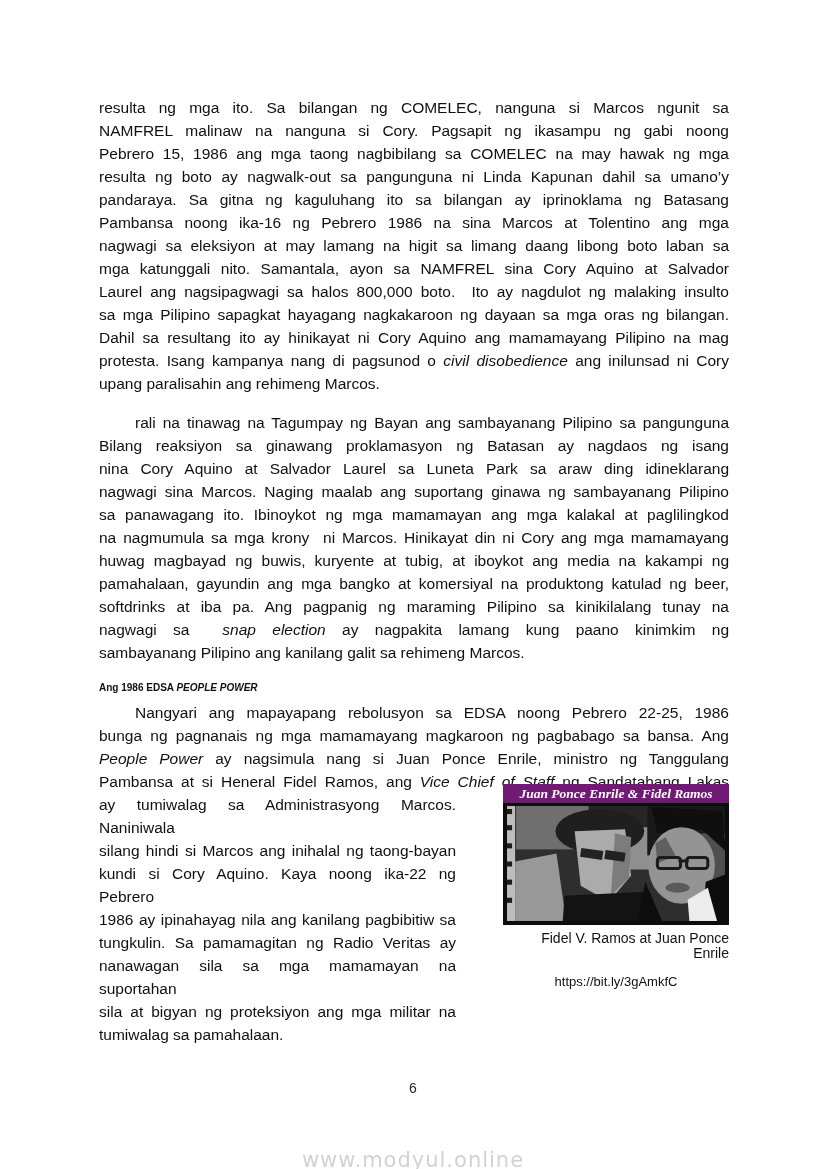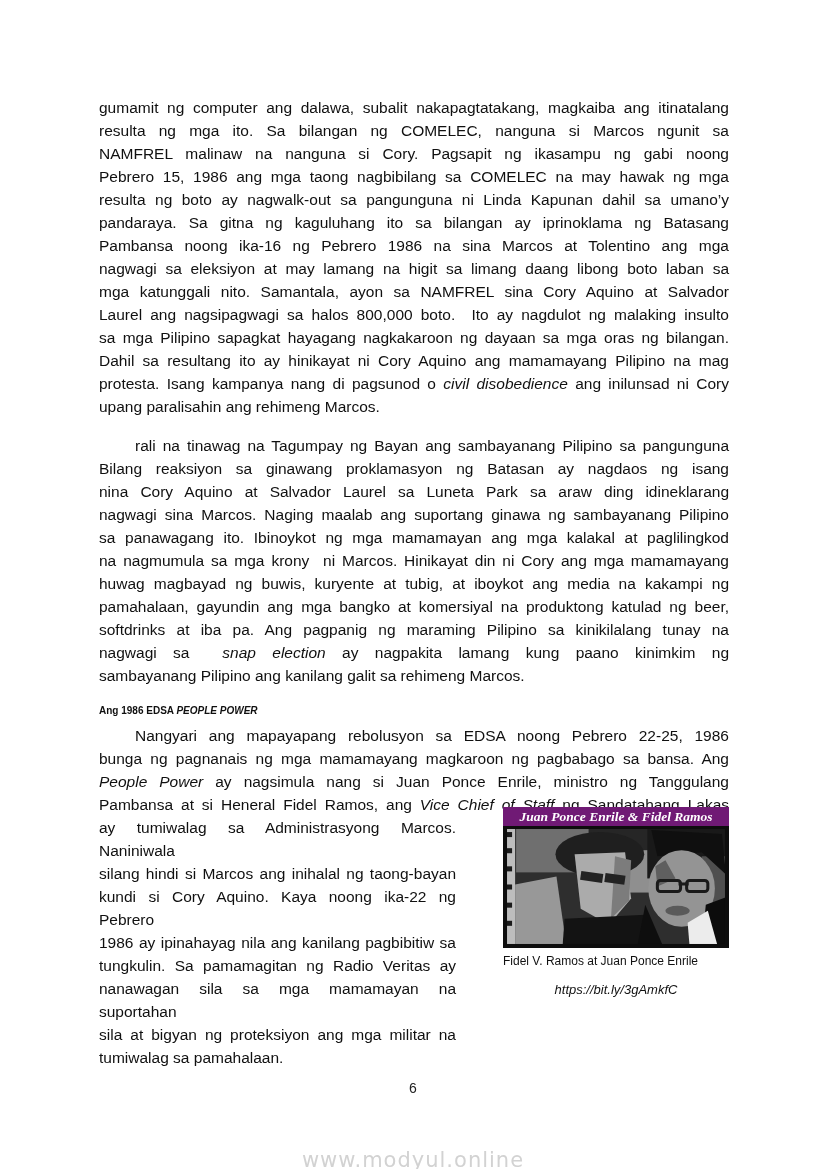--- a/index.html
+++ b/index.html
@@ -33,40 +33,39 @@
   .fig-banner{
     background:#701a75;color:#fff;
     font-family:Liberation Serif, serif;
     font-style:italic;font-weight:bold;
     font-size:13.5px;line-height:17px;
     text-align:center;padding:1px 0;
     white-space:nowrap;overflow:hidden;
   }
   .fig-photo{height:122px;background:#3a3a3a;border:1px solid #0d0d0d;border-top:none;box-sizing:border-box;}
   .fig-photo svg{display:block;width:100%;height:100%;}
-  .fig-caption{font-size:12px;line-height:15px;text-align:left;margin-top:6px;color:#111;}
-  .fig-link{font-size:13px;line-height:16px;text-align:center;margin-top:13px;color:#111;font-style:italic;}
+  .fig-caption{font-size:14px;line-height:15px;text-align:right;margin-top:6px;color:#111;}
+  .fig-link{font-size:13px;line-height:16px;text-align:center;margin-top:13px;color:#111;}
   .page-number{position:absolute;left:0;right:0;top:1080px;text-align:center;font-size:14px;color:#222;}
   .watermark{
     position:absolute;left:0;right:0;top:1119px;
     text-align:center;
     font-family:"DejaVu Sans",sans-serif;
     font-size:21px;letter-spacing:1px;
     color:#d2d2d2;
     margin-top:29px;
   }
 </style>
 </head>
 <body>
 
 <div class="page">
   <div class="content">
 
     <div class="para">
-        <div class="l">gumamit ng computer ang dalawa, subalit nakapagtatakang, magkaiba ang itinatalang</div>
         <div class="l">resulta ng mga ito. Sa bilangan ng COMELEC, nanguna si Marcos ngunit sa</div>
         <div class="l">NAMFREL malinaw na nanguna si Cory. Pagsapit ng ikasampu ng gabi noong</div>
         <div class="l">Pebrero 15, 1986 ang mga taong nagbibilang sa COMELEC na may hawak ng mga</div>
         <div class="l">resulta ng boto ay nagwalk-out sa pangunguna ni Linda Kapunan dahil sa umano’y</div>
         <div class="l">pandaraya. Sa gitna ng kaguluhang ito sa bilangan ay iprinoklama ng Batasang</div>
         <div class="l">Pambansa noong ika-16 ng Pebrero 1986 na sina Marcos at Tolentino ang mga</div>
         <div class="l">nagwagi sa eleksiyon at may lamang na higit sa limang daang libong boto laban sa</div>
         <div class="l">mga katunggali nito. Samantala, ayon sa NAMFREL sina Cory Aquino at Salvador</div>
         <div class="l">Laurel ang nagsipagwagi sa halos 800,000 boto. &nbsp;Ito ay nagdulot ng malaking insulto</div>
         <div class="l">sa mga Pilipino sapagkat hayagang nagkakaroon ng dayaan sa mga oras ng bilangan.</div>

